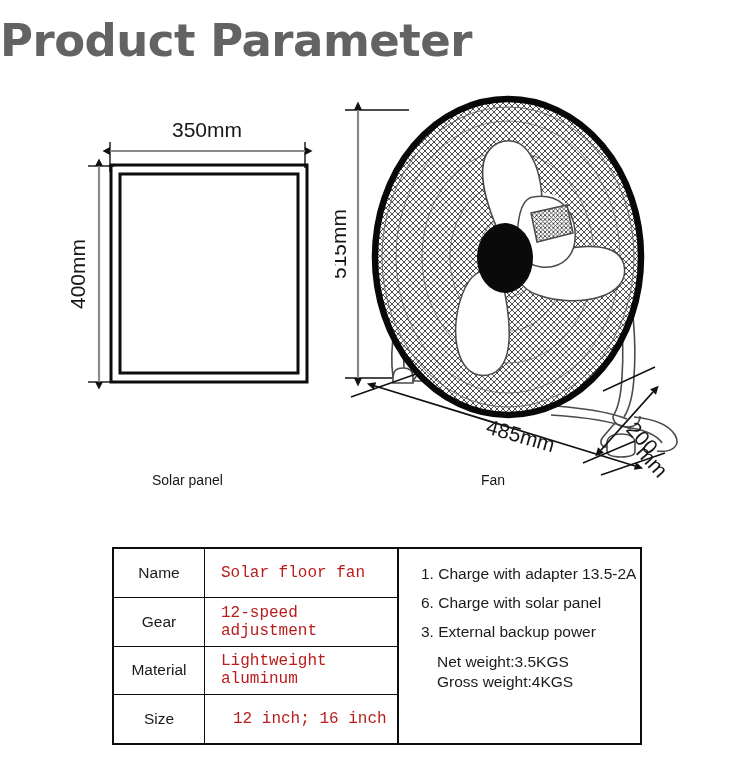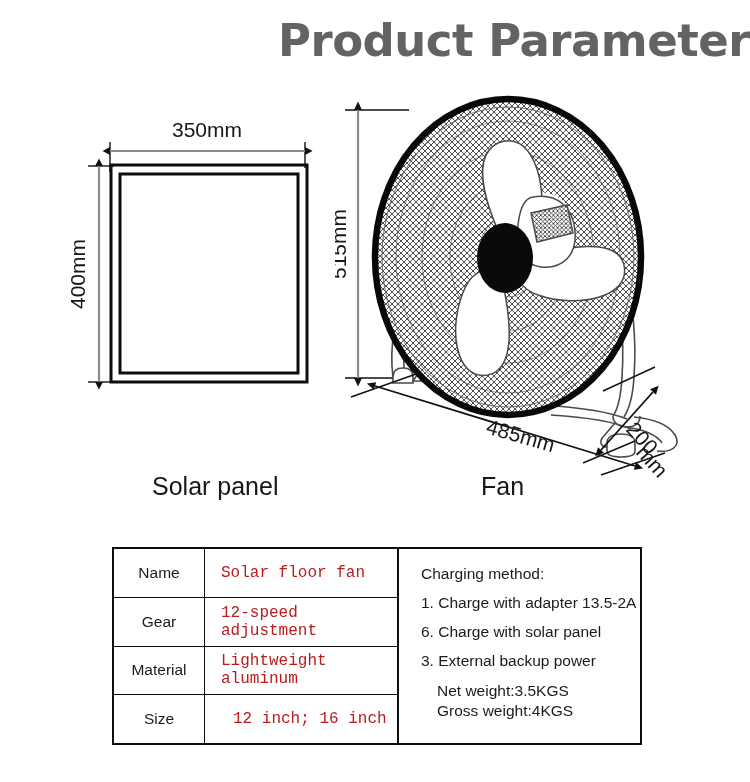--- a/index.html
+++ b/index.html
@@ -15,21 +15,21 @@
     font-family: "Liberation Sans", sans-serif;
     color: #1a1a1a;
   }
 
   
   #page-title {
     position: absolute;
     left: 0;
     top: 14px;
     width: 750px;
-    text-align: right;
+    text-align: left;
     font-size: 45px;
     font-weight: bold;
     letter-spacing: -0.5px;
     color: #636363;
     font-family: "DejaVu Sans", sans-serif;
   }
 
   
   .diagram-svg {
     position: absolute;
@@ -47,21 +47,21 @@
   #fan-figure {
     position: absolute;
     left: 335px;
     top: 85px;
     width: 360px;
     height: 400px;
   }
 
   .caption {
     position: absolute;
-    font-size: 25px;
+    font-size: 14px;
     color: #171717;
     font-family: "Liberation Sans", sans-serif;
     white-space: nowrap;
   }
   #caption-solar-panel { left: 152px; top: 472px; }
   #caption-fan { left: 481px; top: 472px; }
 
   
   #spec-table {
     position: absolute;
@@ -286,21 +286,20 @@
       <div class="spec-key">Material</div>
       <div class="spec-val">Lightweight aluminum</div>
     </div>
     <div class="spec-row">
       <div class="spec-key">Size</div>
       <div class="spec-val">12 inch; 16 inch</div>
     </div>
   </div>
 
   <div id="spec-right">
-    <div class="charge-head">Charging method:</div>
     <div class="charge-item">1. Charge with adapter 13.5-2A</div>
     <div class="charge-item">6. Charge with solar panel</div>
     <div class="charge-item">3. External backup power</div>
     <div class="weights">
       <div>Net weight:3.5KGS</div>
       <div>Gross weight:4KGS</div>
     </div>
   </div>
 </div>
 

